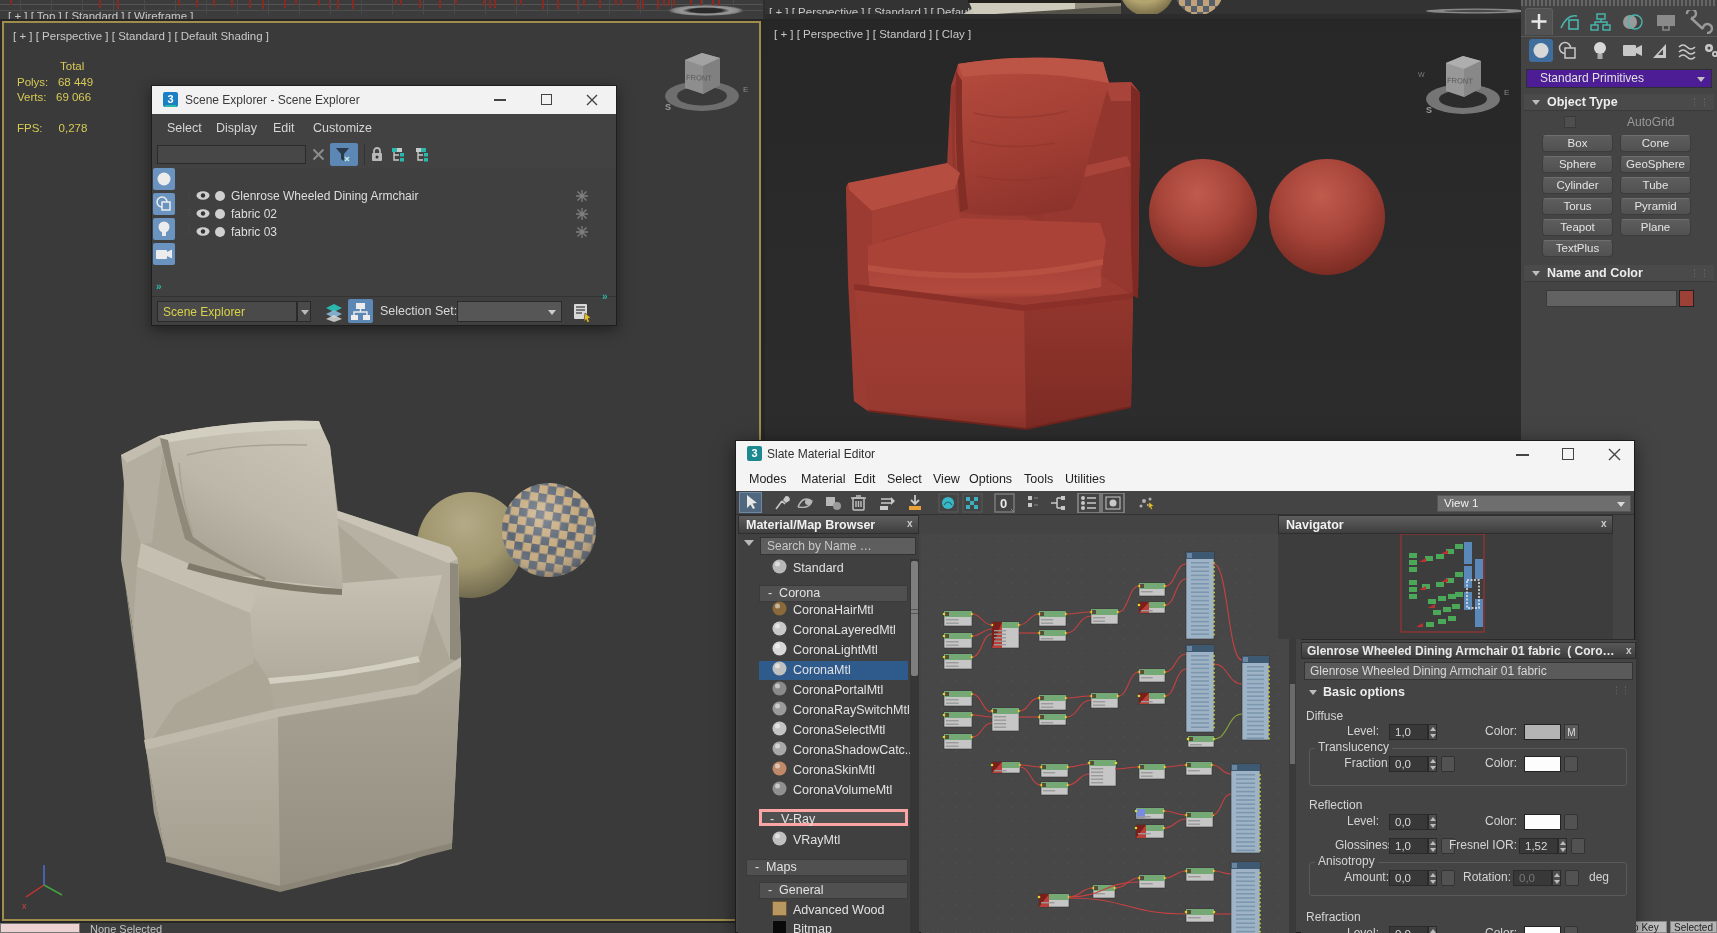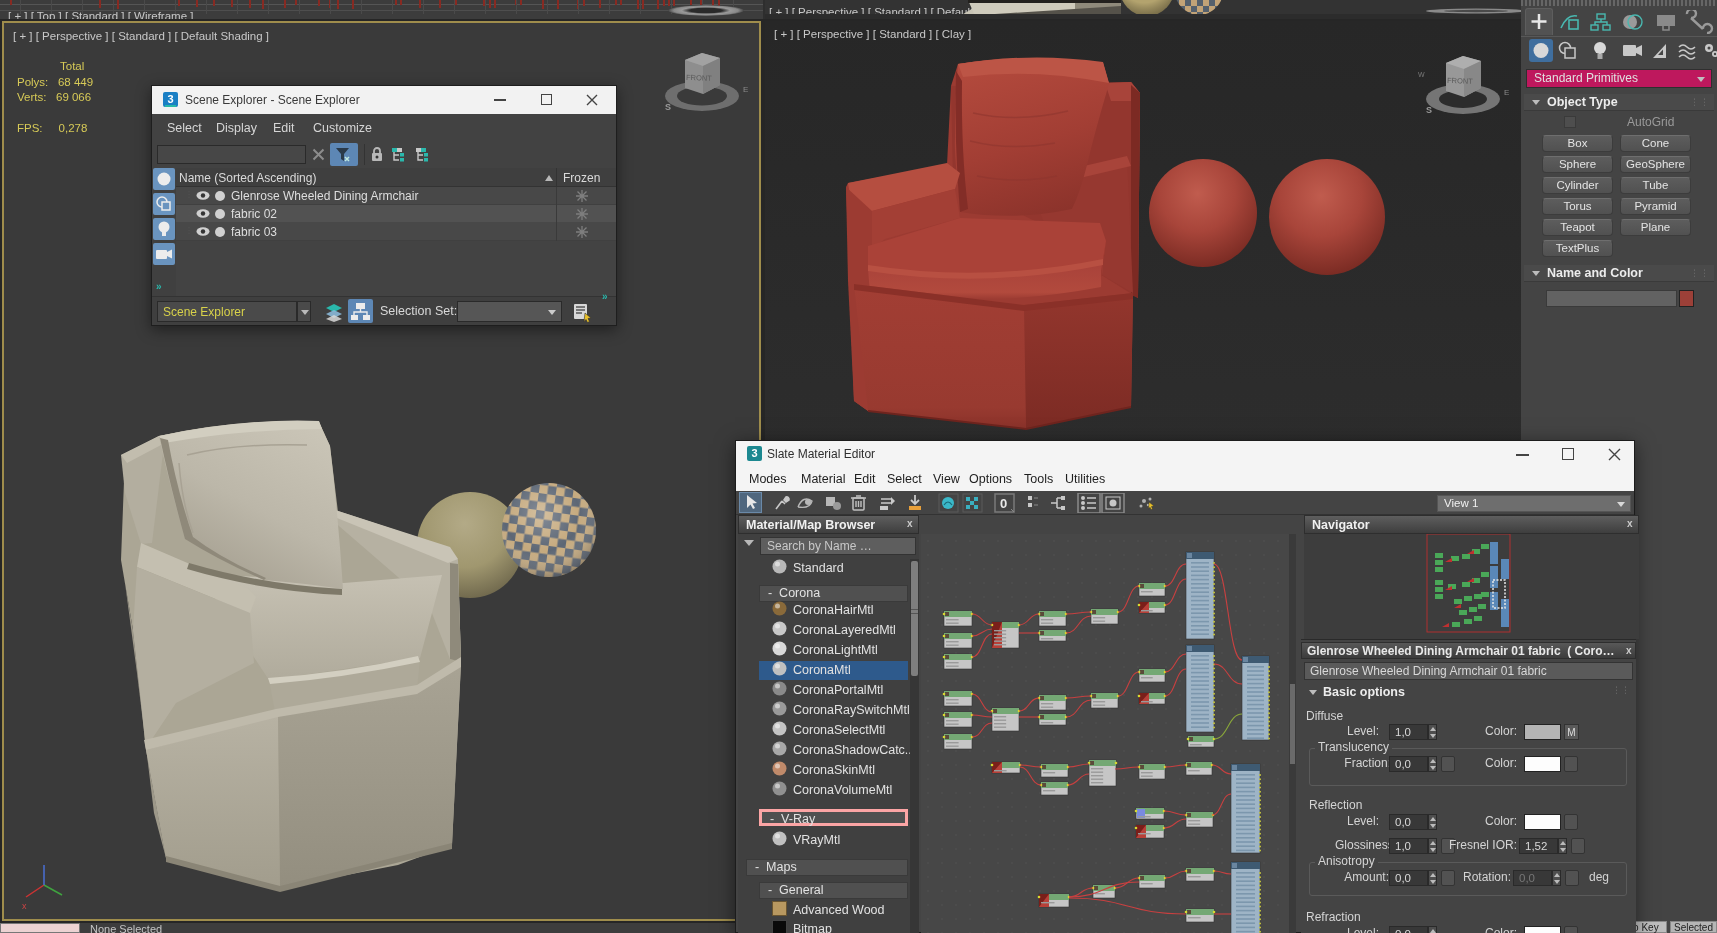--- a/index.html
+++ b/index.html
@@ -377,21 +377,21 @@
     </g>
 
     <g fill="#c8c8c8">
       <circle cx="152" cy="8" r="4"></circle>
         <circle cx="158" cy="14" r="3"></circle>
       <circle cx="152" cy="8" r="1.5" fill="#444"></circle>
         <circle cx="158" cy="14" r="1.2" fill="#444"></circle>
     </g>
   </svg>
 
-  <div class="abs" style="left:5px;top:69px;width:186px;height:19px;background:#be185d;border:1px solid #2f2f2f;color:#e0e0e0;font-size:12px;line-height:17px;padding-left:7px;">Standard Primitives
+  <div class="abs" style="left:5px;top:69px;width:186px;height:19px;background:#4c1d95;border:1px solid #2f2f2f;color:#e0e0e0;font-size:12px;line-height:17px;padding-left:13px;">Standard Primitives
     <span style="position:absolute;right:6px;top:7px;width:0;height:0;border-left:4px solid transparent;border-right:4px solid transparent;border-top:5px solid #c0c0c0;"></span>
   </div>
 
   <div class="abs" style="left:3px;top:94px;width:190px;height:17px;background:#4a4a4a;border-bottom:1px solid #3a3a3a;">
     <span style="position:absolute;left:8px;top:6px;width:0;height:0;border-left:4px solid transparent;border-right:4px solid transparent;border-top:5px solid #bdbdbd;"></span>
     <span style="position:absolute;left:23px;top:1px;font-size:12.5px;font-weight:bold;color:#ececec;">Object Type</span>
     <span style="position:absolute;right:4px;top:3px;color:#707070;font-size:9px;letter-spacing:1px;">⋮⋮</span>
   </div>
   <div class="abs" style="left:43px;top:116px;width:12px;height:12px;background:#4e4e4e;border:1px solid #3a3a3a;"></div>
   <div class="abs" style="left:62px;top:115px;font-size:12px;color:#9a9a9a;margin-left:44px;">AutoGrid</div>
@@ -483,32 +483,20 @@
           <circle cx="11" cy="9" r="5.5" fill="#ececec"></circle>
           <rect x="9" y="14" width="4" height="4" fill="#ececec"></rect>
         </svg></div>
     <div class="abs" style="left:1px;top:75px;width:22px;height:22px;background:#6a94bf;border-radius:2px;"><svg width="22" height="22">
           <rect x="3" y="7" width="11" height="9" rx="1" fill="#ececec"></rect>
           <path d="M14 9 l5 -2.5 v9 l-5 -2.5 z" fill="#ececec"></path>
         </svg></div>
     <div class="abs" style="left:4px;top:113px;color:#2ab8ac;font-size:10px;font-weight:bold;">»</div>
   </div>
 
-  <div class="abs" style="left:24px;top:82px;width:440px;height:128px;background:#434343;">
-    <div class="abs" style="left:0;top:0;width:440px;height:19px;background:#3f3f3f;border-bottom:1px solid #333;">
-      <span class="abs" style="left:3px;top:3px;font-size:12px;color:#dadada;">Name (Sorted Ascending)</span>
-      <span class="abs" style="left:369px;top:7px;width:0;height:0;border-left:4.5px solid transparent;border-right:4.5px solid transparent;border-bottom:6px solid #b8b8b8;"></span>
-      <div class="abs" style="left:380px;top:0;width:1px;height:19px;background:#333;"></div>
-      <span class="abs" style="left:387px;top:3px;font-size:12px;color:#dadada;">Frozen</span>
-    </div>
-    <div class="abs sxrow" style="left:0;top:19px;width:440px;height:18px;background:#484848;border-bottom:1px solid #404040;"></div>
-    <div class="abs sxrow" style="left:0;top:37px;width:440px;height:18px;background:#525252;border-bottom:1px solid #484848;"></div>
-    <div class="abs sxrow" style="left:0;top:55px;width:440px;height:18px;background:#484848;border-bottom:1px solid #404040;"></div>
-    <div class="abs" style="left:380px;top:19px;width:1px;height:54px;background:#3a3a3a;"></div>
-  </div>
 
   <div class="abs" id="sx-rows" style="left:24px;top:101px;width:440px;height:54px;">
       <div style="position:absolute;left:0;top:0px;width:440px;height:18px;">
         <span style="position:absolute;left:9px;top:3px;color:#555;font-size:8px;">⋮</span>
         <svg style="position:absolute;left:20px;top:3px;" width="14" height="11">
           <ellipse cx="7" cy="5.5" rx="6.5" ry="4.2" fill="#d0d0d0"></ellipse>
           <circle cx="7" cy="5.5" r="2.2" fill="#333"></circle>
         </svg>
         <circle- style="position:absolute;left:39px;top:4px;width:10px;height:10px;border-radius:50%;background:#d0d0d0;display:block;"></circle->
         <span style="position:absolute;left:55px;top:2px;font-size:12px;color:#dedede;">Glenrose Wheeled Dining Armchair</span>
@@ -1244,21 +1232,21 @@
         <path d="M244 344 C254.5 344 254.5 337 265 337" stroke="#c84040" stroke-width="1.1" fill="none"></path>
         <path d="M293 337 C301.5 337 301.5 340 310 340" stroke="#c84040" stroke-width="1.1" fill="none"></path>
         <path d="M148 364 C206.5 364 206.5 380 265 380" stroke="#c84040" stroke-width="1.1" fill="none"></path>
         <path d="M293 380 C301.5 380 301.5 380 310 380" stroke="#c84040" stroke-width="1.1" fill="none"></path>
       </svg>
   </div>
   <div class="abs" style="left:553px;top:93px;width:7px;height:400px;background:#3a3a3a;">
       <div class="abs" style="left:1px;top:150px;width:5px;height:80px;background:#6a6a6a;"></div>
     </div>
 
-  <div class="abs" style="left:568px;top:74px;width:335px;height:124px;background:#3d3d3d;">
+  <div class="abs" style="left:542px;top:74px;width:335px;height:124px;background:#3d3d3d;">
     <div class="abs" style="left:0;top:0;width:335px;height:19px;background:linear-gradient(180deg,#5e5e5e,#3e3e3e);border:1px solid #2e2e2e;">
       <span class="abs" style="left:7px;top:2px;font-size:12.5px;font-weight:bold;color:#f0f0f0;">Navigator</span>
       <span class="abs" style="left:322px;top:2px;font-size:10px;font-weight:bold;color:#ccc;">x</span>
     </div>
     <svg class="abs" style="left:0;top:19px;" width="335" height="105" id="nav-svg">
         <rect x="123" y="0" width="83" height="98" fill="none" stroke="#b03030" stroke-width="1"></rect>
         <rect x="131" y="19" width="8" height="5" fill="#4aa858"></rect>
         <rect x="131" y="26" width="8" height="5" fill="#4aa858"></rect>
         <rect x="131" y="33" width="8" height="5" fill="#4aa858"></rect>
         <rect x="147" y="22" width="8" height="5" fill="#4aa858"></rect>

